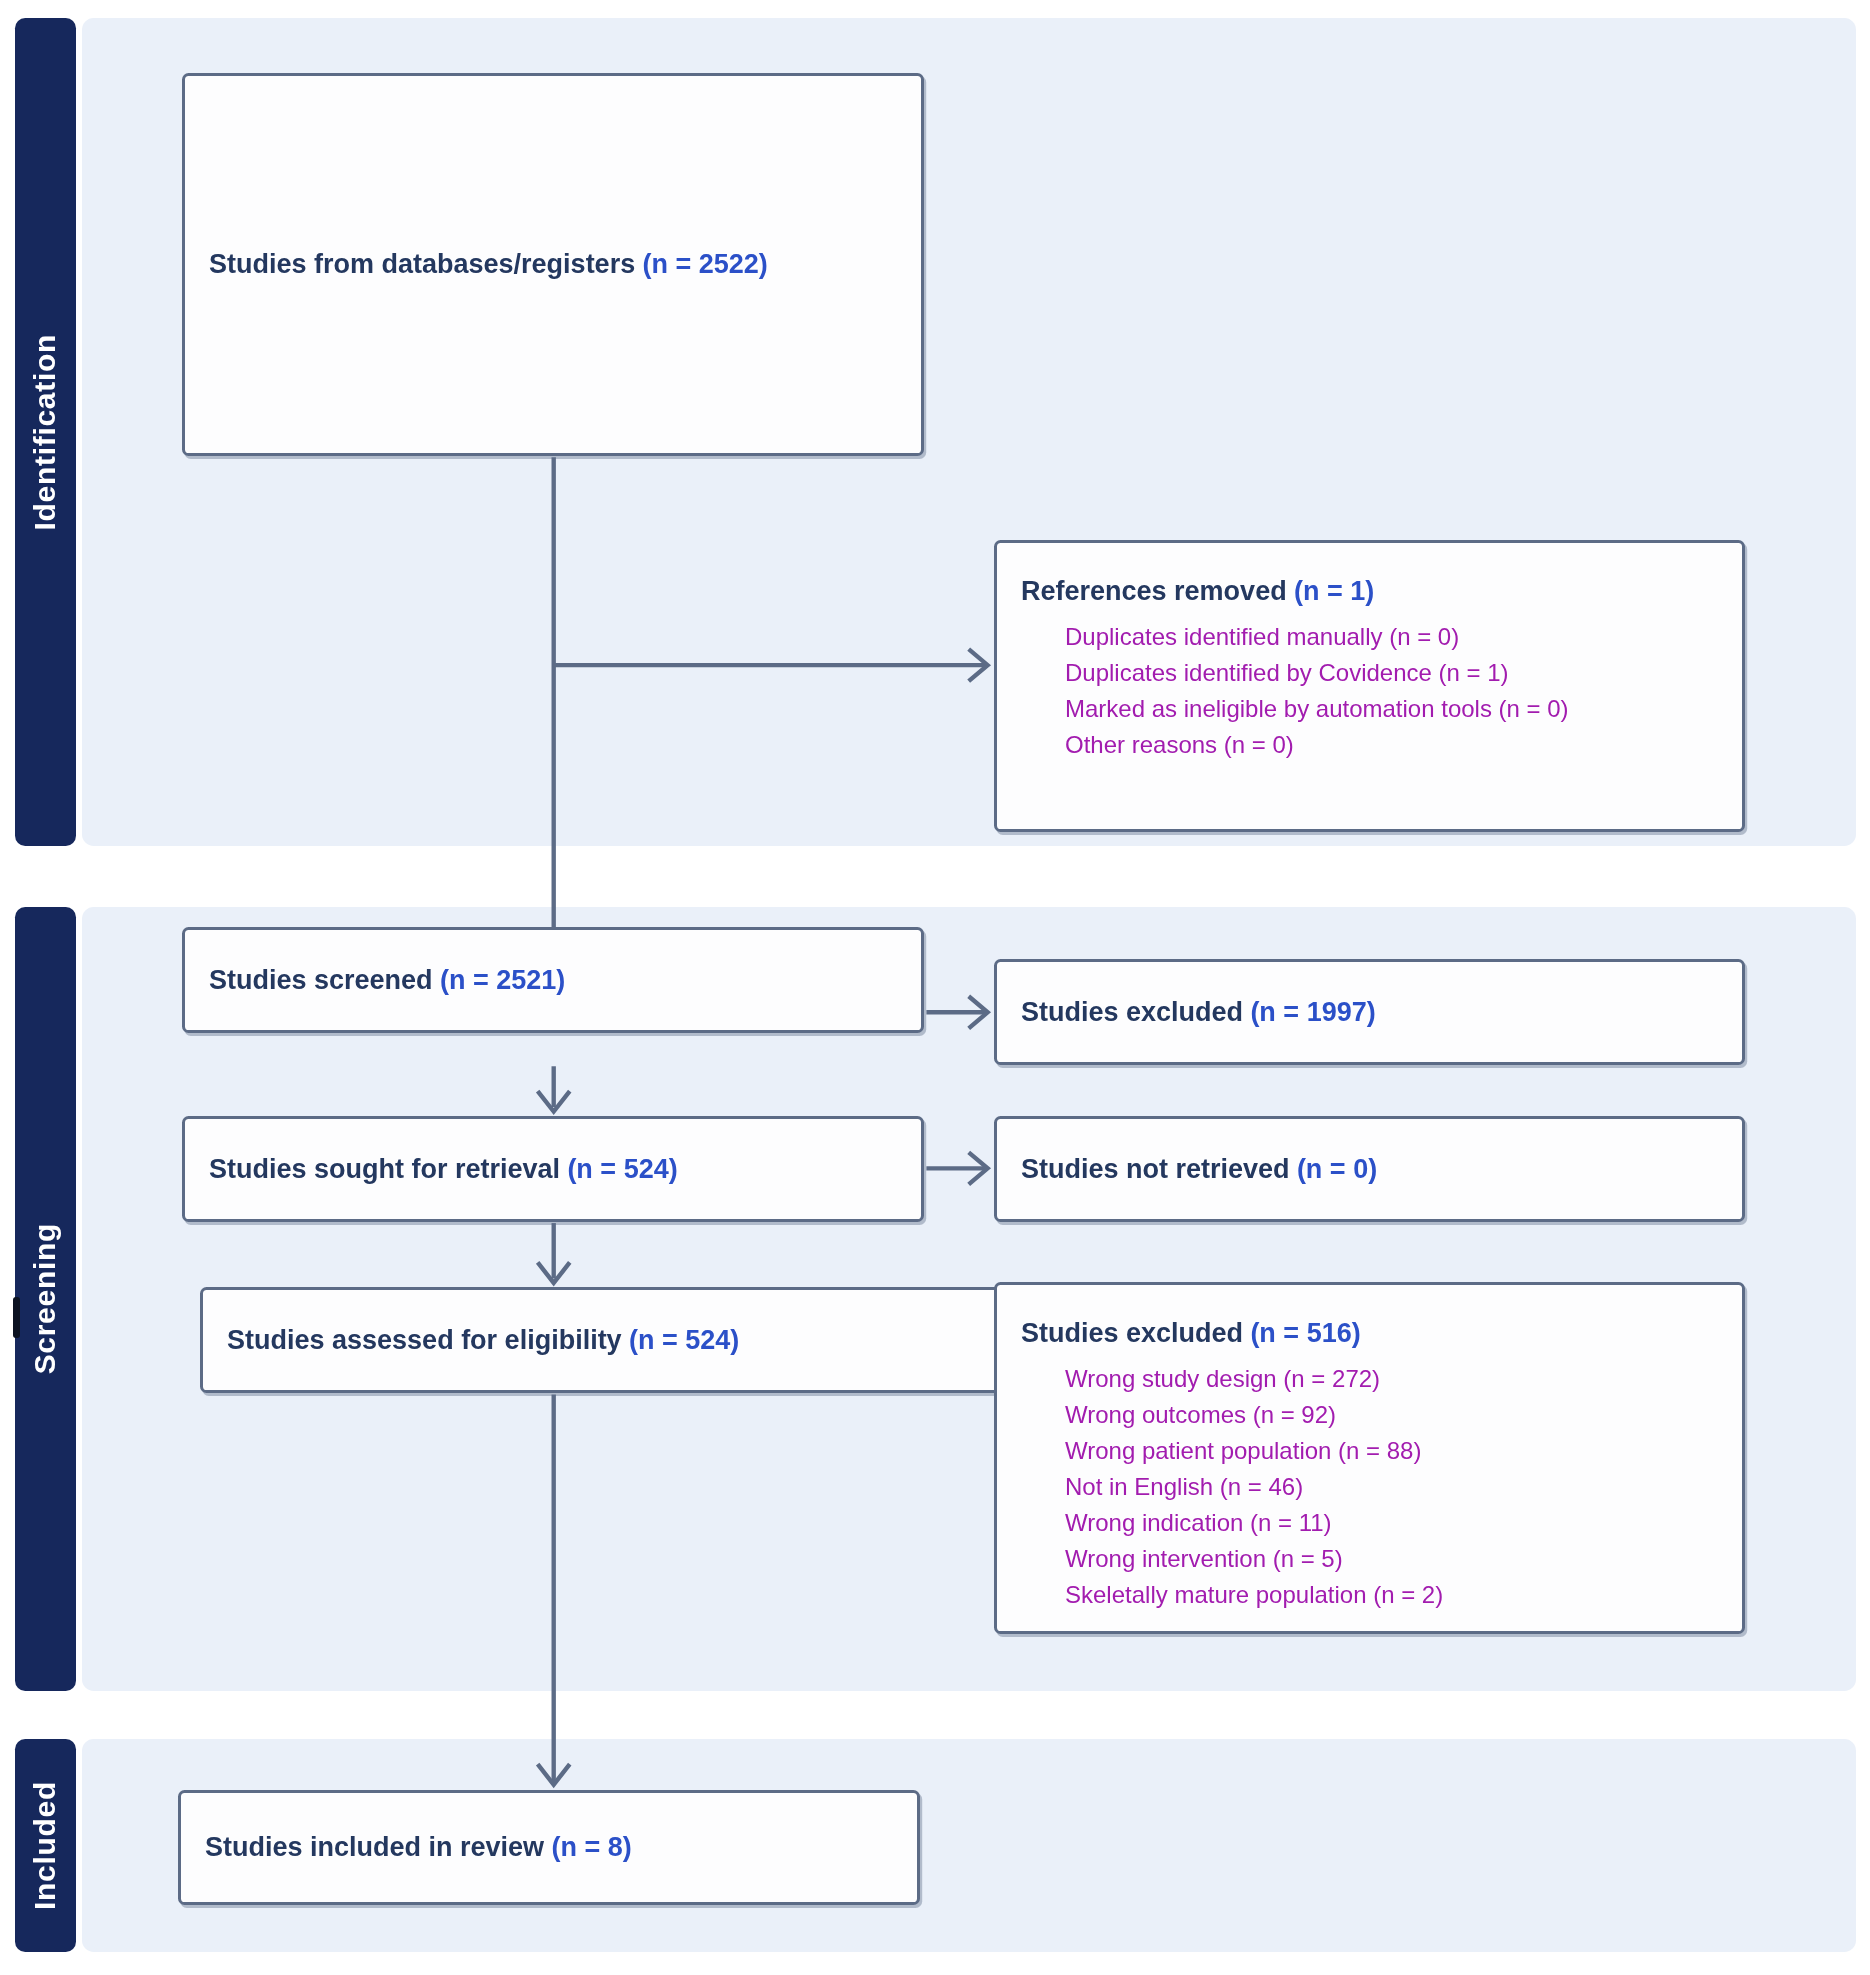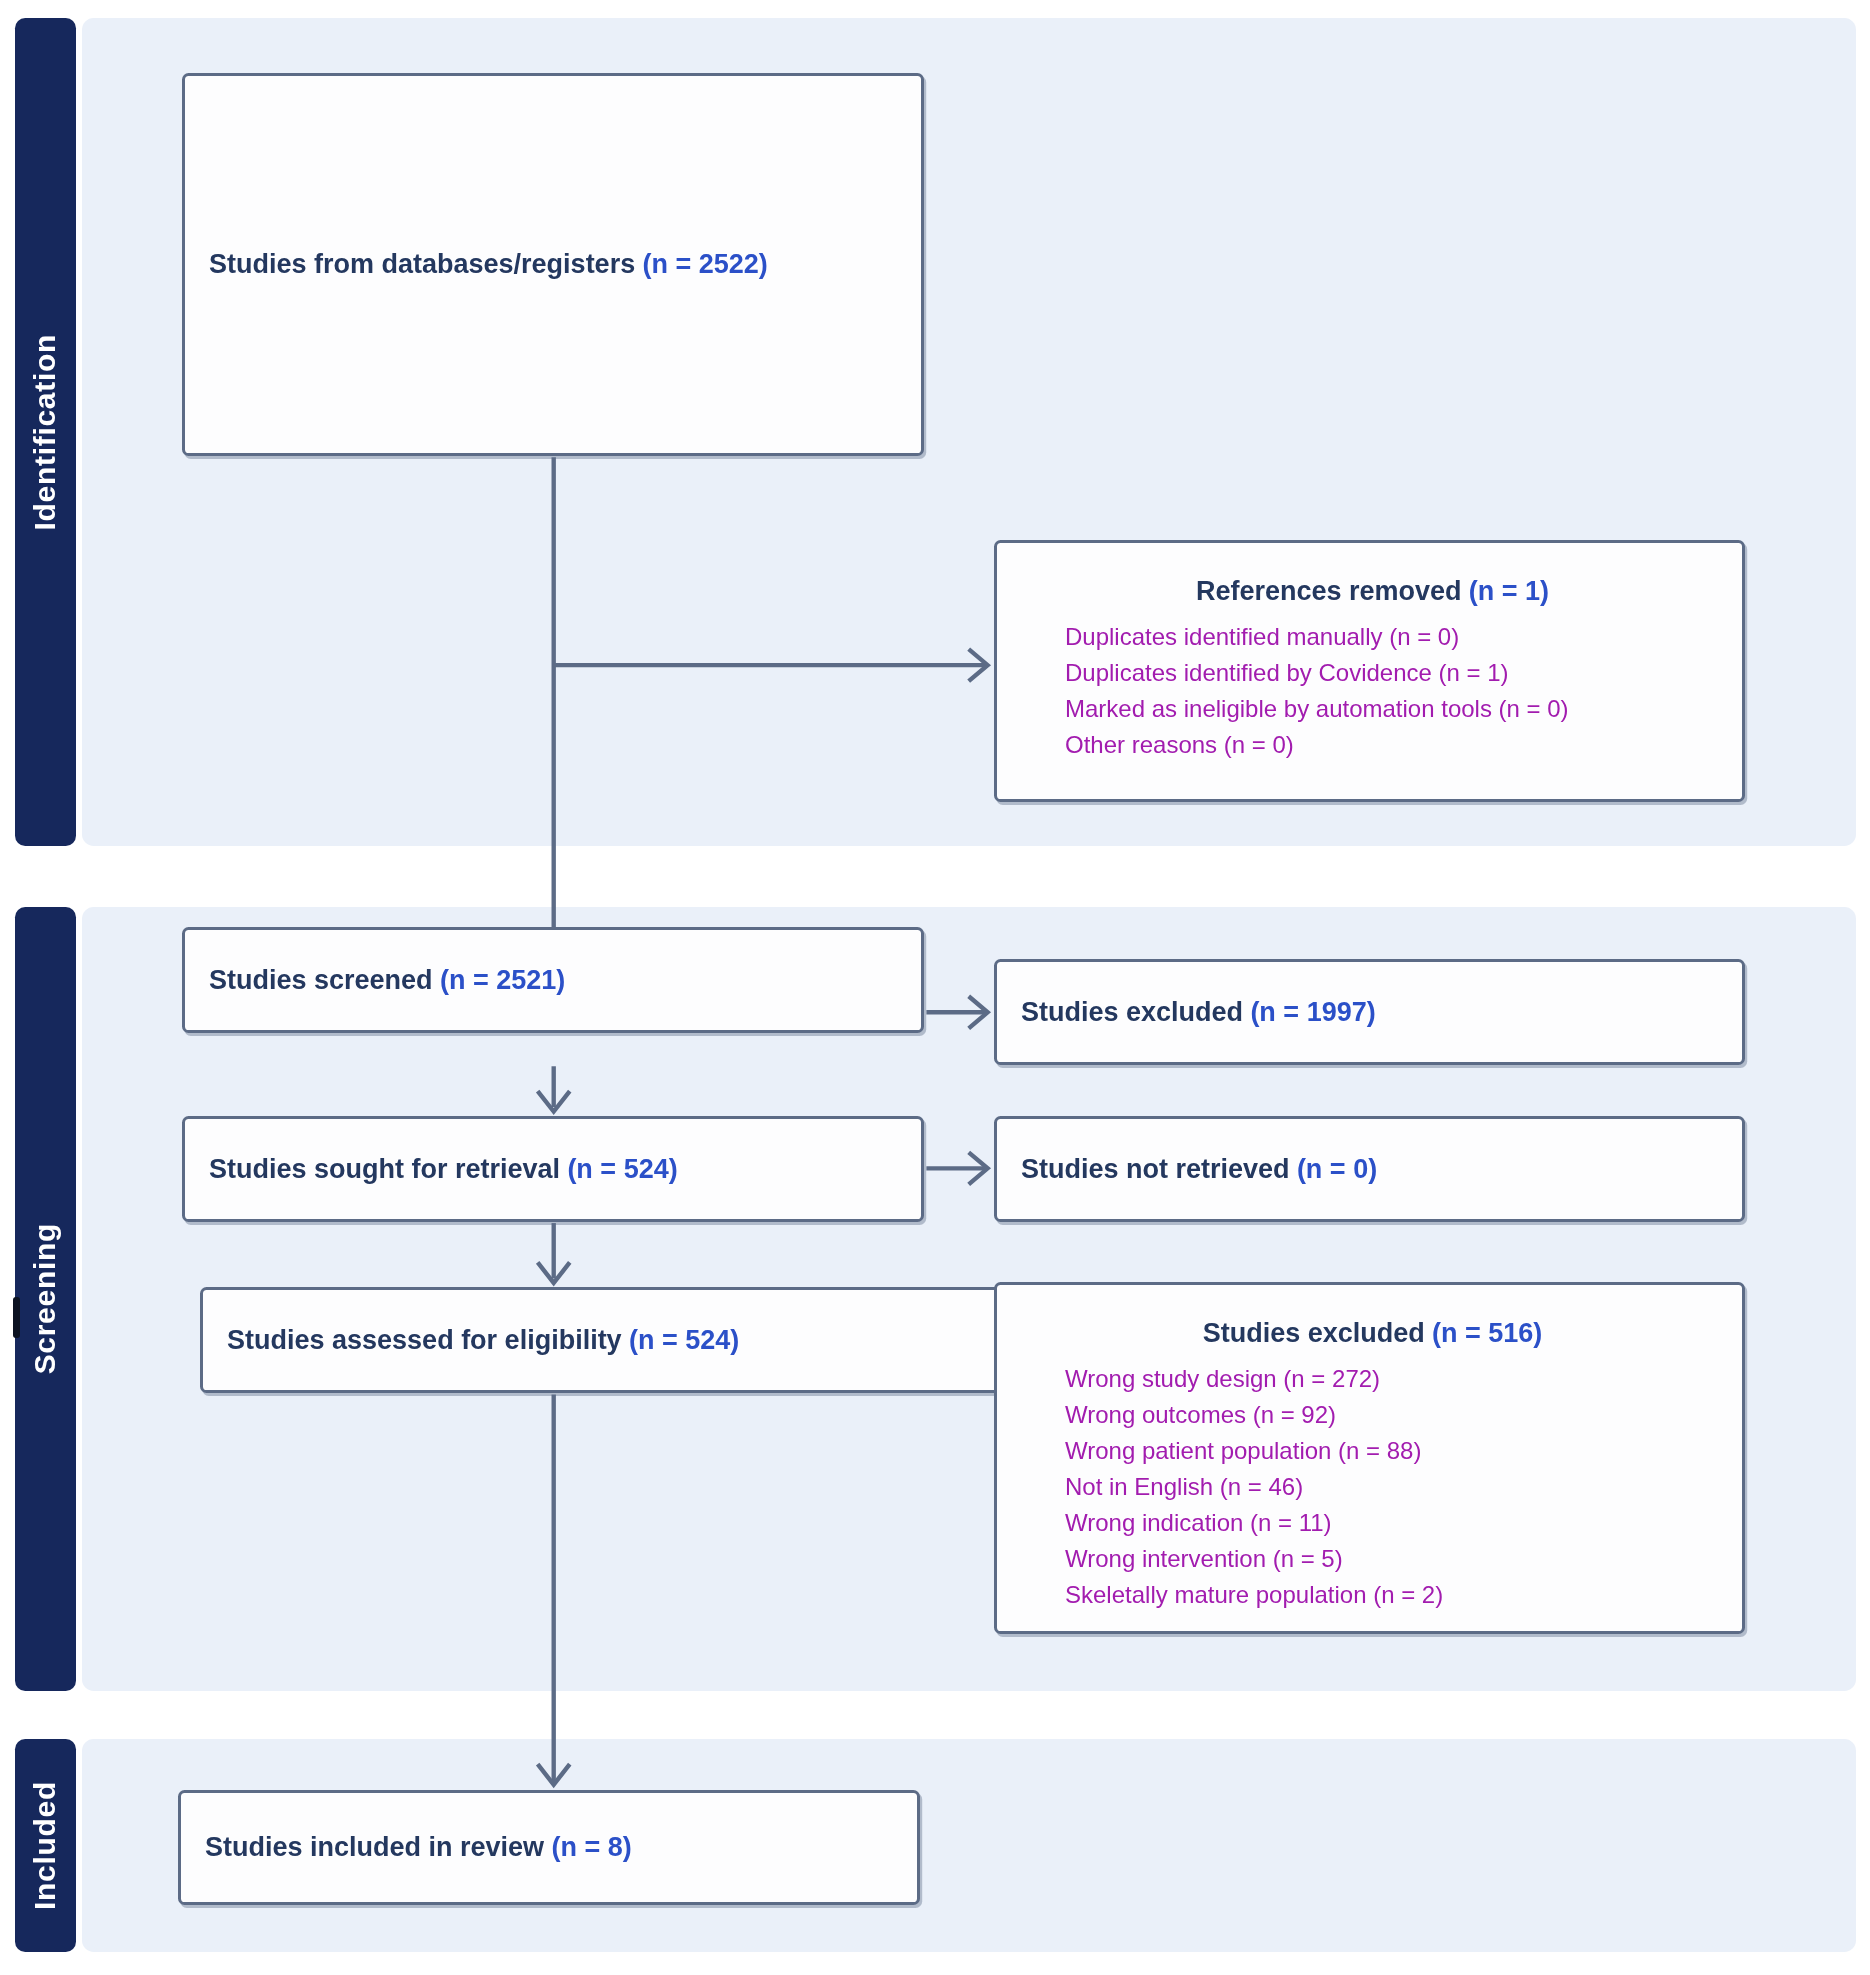--- a/index.html
+++ b/index.html
@@ -63,42 +63,41 @@
   }
   .node.center-label {
     display: flex;
     align-items: center;
     padding: 0 18px 0 24px;
   }
   .node .line {
     font-size: 27px;
     font-weight: 600;
     color: #24385f;
-    text-align: center;
   }
   .node .n {
     font-weight: 700;
     color: #2b50c8;
     margin-left: 7.3px;
   }
   .node.with-reasons { padding: 33px 18px 0 24px; }
   .node.with-reasons .line { display: block; }
   .reasons {
     margin: 11.7px 0 0 44px;
   }
   .reason {
     display: block;
     font-size: 24px;
     font-weight: 400;
     line-height: 36px;
     color: #a21caf;
   }
 
   .node.box-databases   { left: 182px;  top: 73px;  width: 742px; height: 383px; }
-  .node.box-refremoved  { left: 994px; top: 540px;  width: 751px; height: 262px; }
+  .node.box-refremoved  { left: 994px; top: 540px;  width: 751px; height: 292px; }
   .node.box-screened    { left: 182px;  top: 927px; width: 742px; height: 106px; }
   .node.box-excl-scr    { left: 994px; top: 959px; width: 751px; height: 106px; }
   .node.box-sought      { left: 182px;  top: 1116px; width: 742px; height: 106px; }
   .node.box-notretr     { left: 994px; top: 1116px; width: 751px; height: 106px; }
   .node.box-assessed    { left: 200px;  top: 1287px; width: 846px; height: 106px; }
   .node.box-excl-elig   { left: 994px; top: 1282px; width: 751px; height: 352px; }
   .node.box-included    { left: 178px;  top: 1790px; width: 742px; height: 115px; }
 
   
   svg.connectors {

